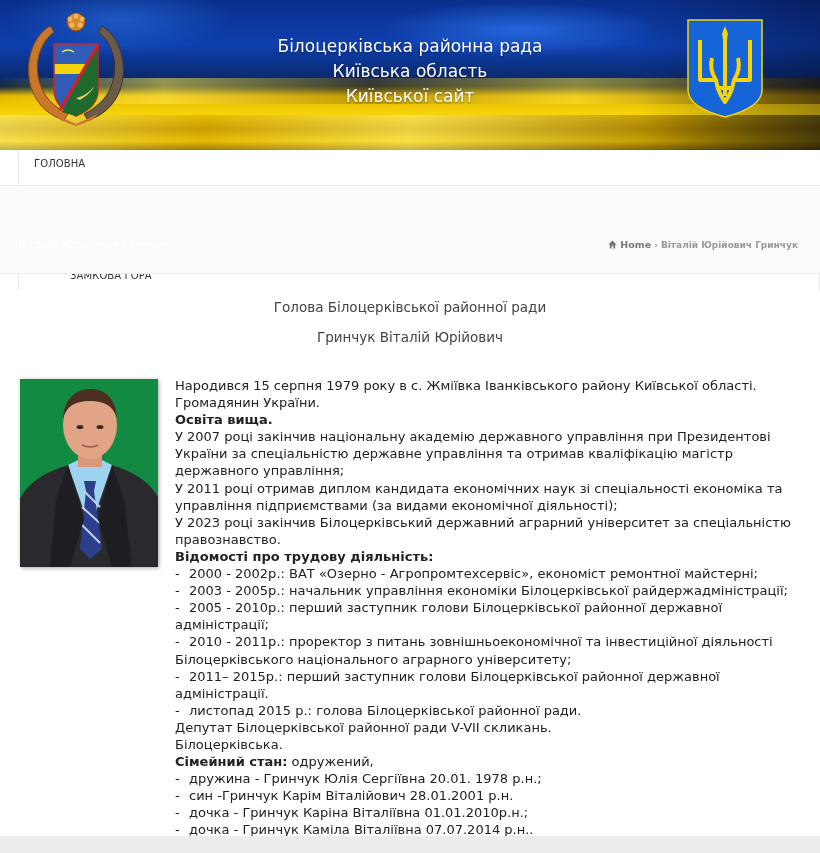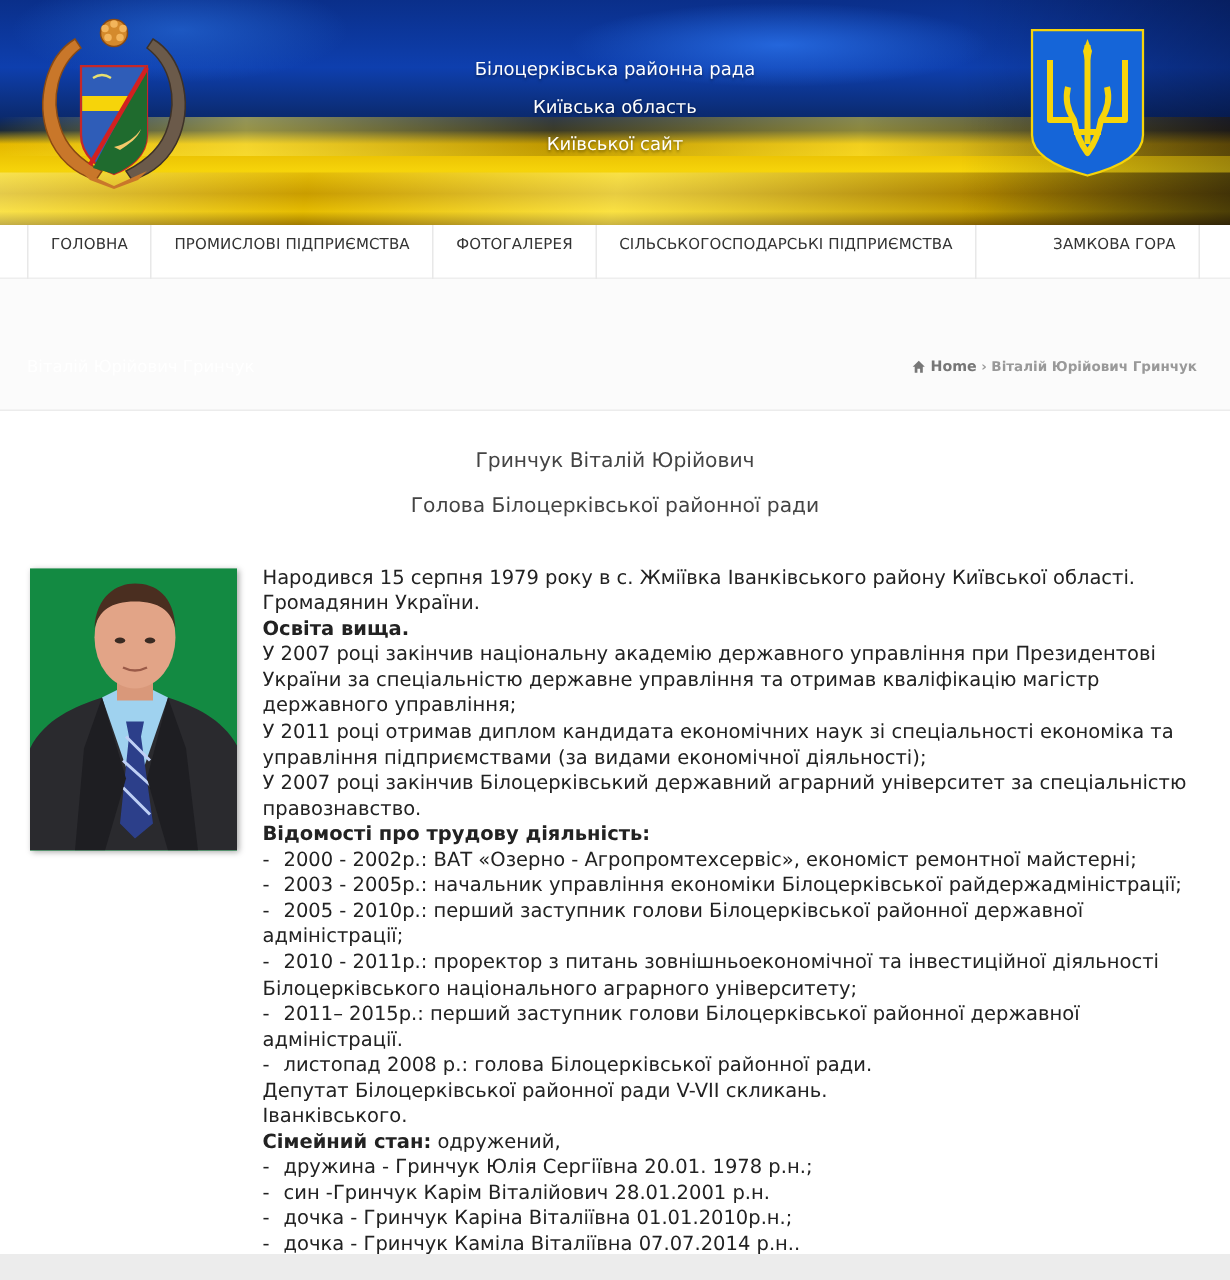--- a/index.html
+++ b/index.html
@@ -19,24 +19,24 @@
     .header .wave2 { position:absolute; left:0; top:115px; width:820px; height:35px;
       background: linear-gradient(100deg, rgba(255,245,150,0.5) 0%, rgba(200,150,0,0.35) 25%, rgba(255,240,120,0.55) 50%, rgba(120,80,0,0.4) 80%, rgba(30,20,0,0.6) 100%);
     }
     .header .shade { position:absolute; right:0; top:0; width:180px; height:150px;
       background: linear-gradient(90deg, rgba(0,0,0,0) 0%, rgba(0,0,20,0.35) 100%);
     }
 
     .coat-left { position: absolute; left: 20px; top: 8px; width: 112px; height: 118px; }
     .coat-right { position: absolute; left: 686px; top: 18px; width: 78px; height: 100px; }
 
-    .site-title { position: absolute; left: 270px; top: 34px; width: 280px; text-align: center; color: #ffffff; font-size: 12px; line-height: 25px; text-shadow: 0 1px 2px rgba(0,0,0,0.4); }
+    .site-title { position: absolute; left: 270px; top: 34px; width: 280px; text-align: center; color: #ffffff; font-size: 17px; line-height: 25px; text-shadow: 0 1px 2px rgba(0,0,0,0.4); }
 
     .nav { height: 36px; background: #fff; border-bottom: 1px solid #eee; position: relative; }
-    .nav ul { list-style: none; display: flex; margin-left: 18px; height: 36px; }
+    .nav ul { list-style: none; display: flex; margin-left: 18px; height: 36px; flex-direction: column; }
     .nav li { border-left: 1px solid #e8e8e8; height: 36px; }
     .nav li:last-child { border-right: 1px solid #e8e8e8; padding-left: 36px; }
     .nav a { display: block; padding: 0 15px; line-height: 28px; font-size: 10px; color: #333; text-decoration: none; text-transform: uppercase; letter-spacing: 0.1px; }
 
     .page-title-bar { height: 88px; background: #fbfbfb; border-bottom: 1px solid #ececec; position: relative; }
     .breadcrumb { position: absolute; right: 22px; top: 53px; font-size: 9px; color: #999; display: flex; align-items: center; gap: 3px; font-weight: bold; }
     .breadcrumb .home-link { color: #777; text-decoration: none; font-size: 9.5px; }
     .breadcrumb .sep { color: #999; }
     .home-icon { width: 9px; height: 9px; display: inline-block; }
 
@@ -129,22 +129,22 @@
       <path d="M5 0.5 L0.5 5 L2 5 L2 9.5 L4 9.5 L4 6.5 L6 6.5 L6 9.5 L8 9.5 L8 5 L9.5 5 Z" fill="#777"></path>
     </svg>
     <a href="#" class="home-link">Home</a>
     <span class="sep">›</span>
     <span>Віталій Юрійович Гринчук</span>
   </div>
 </section>
 
 <main class="content">
   <div class="person-heading">
+    <div>Голова Білоцерківської районної ради</div>
     <div>Гринчук Віталій Юрійович</div>
-    <div>Голова Білоцерківської районної ради</div>
   </div>
 
   <div class="photo">
     <svg width="138" height="188" viewBox="0 0 138 188">
       <rect width="138" height="188" fill="#138a42"></rect>
 
       <path d="M0 188 L0 120 C10 100 30 92 48 86 L70 110 L92 86 C110 92 128 100 138 118 L138 188 Z" fill="#2a2a2e"></path>
 
       <path d="M48 86 L70 150 L92 86 L80 80 L60 80 Z" fill="#9fd2ef"></path>
 
@@ -163,30 +163,30 @@
       <path d="M62 66 Q70 70 78 66" stroke="#9a5a48" stroke-width="1.5" fill="none"></path>
     </svg>
   </div>
 
   <article class="bio">
     <p>Народився 15 серпня 1979 року в с. Жміївка Іванківського району Київської області.</p>
     <p>Громадянин України.</p>
     <p><b>Освіта вища.</b></p>
     <p>У 2007 році закінчив національну академію державного управління при Президентові України за спеціальністю державне управління та отримав кваліфікацію магістр державного управління;</p>
     <p>У 2011 році отримав диплом кандидата економічних наук зі спеціальності економіка та управління підприємствами (за видами економічної діяльності);</p>
-    <p>У 2007 році  закінчив Білоцерківський державний аграрний університет за спеціальністю правознавство.</p>
+    <p>У 2023 році  закінчив Білоцерківський державний аграрний університет за спеціальністю правознавство.</p>
     <p><b>Відомості про трудову діяльність:</b></p>
     <p><span class="dash">-</span><span>2000 - 2002р.: ВАТ «Озерно - Агропромтехсервіс», економіст ремонтної майстерні;</span></p>
     <p><span class="dash">-</span><span>2003 - 2005р.: начальник управління економіки Білоцерківської райдержадміністрації;</span></p>
     <p><span class="dash">-</span><span>2005 - 2010р.: перший заступник голови Білоцерківської районної державної адміністрації;</span></p>
     <p><span class="dash">-</span><span>2010 - 2011р.: проректор з питань зовнішньоекономічної та інвестиційної діяльності Білоцерківського національного аграрного університету;</span></p>
     <p><span class="dash">-</span><span>2011– 2015р.: перший заступник голови Білоцерківської районної державної адміністрації.</span></p>
-    <p><span class="dash">-</span><span>листопад 2008 р.: голова Білоцерківської районної ради.</span></p>
+    <p><span class="dash">-</span><span>листопад 2015 р.: голова Білоцерківської районної ради.</span></p>
     <p>Депутат Білоцерківської районної ради V-VII  скликань.</p>
-    <p>Іванківського.</p>
+    <p>Білоцерківська.</p>
     <p><b>Сімейний стан:</b><span> одружений,</span></p>
     <p><span class="dash">-</span><span>дружина - Гринчук Юлія Сергіївна 20.01. 1978 р.н.;</span></p>
     <p><span class="dash">-</span><span>син -Гринчук Карім Віталійович 28.01.2001 р.н.</span></p>
     <p><span class="dash">-</span><span>дочка - Гринчук Каріна Віталіївна 01.01.2010р.н.;</span></p>
     <p><span class="dash">-</span><span>дочка - Гринчук Каміла Віталіївна 07.07.2014 р.н..</span></p>
   </article>
 </main>
 
 <footer class="footer"></footer>
 

